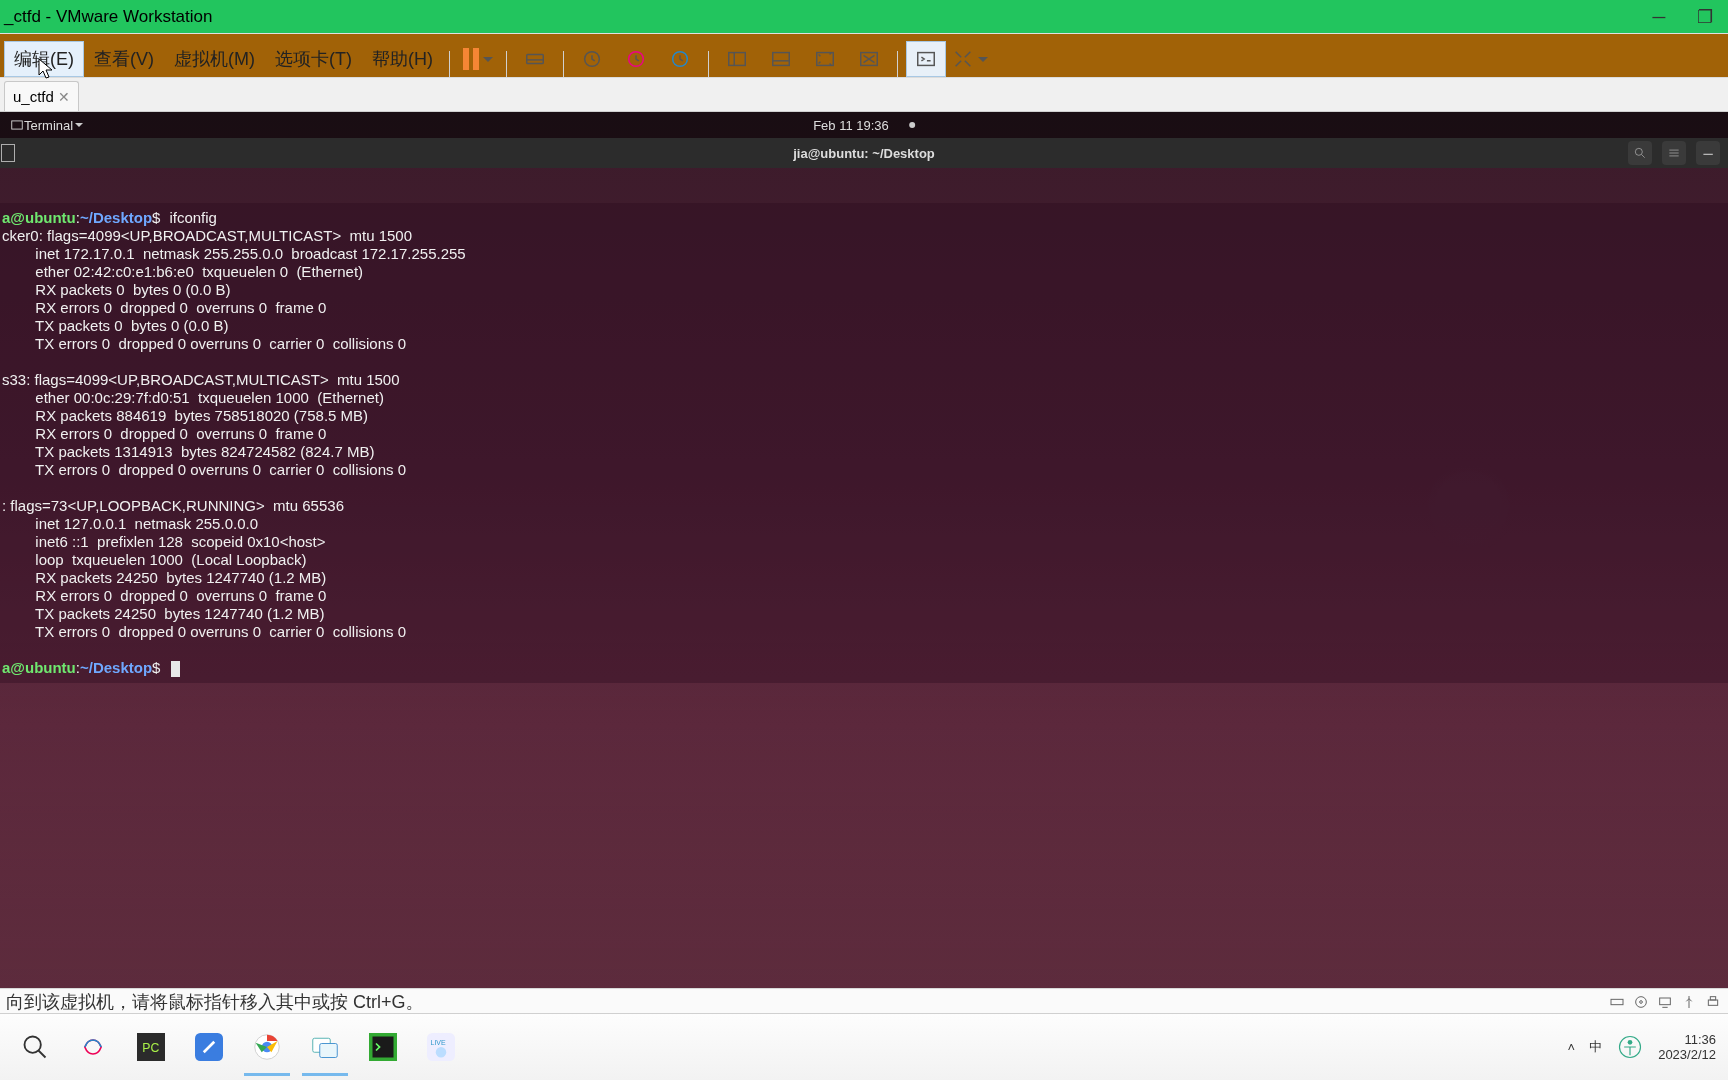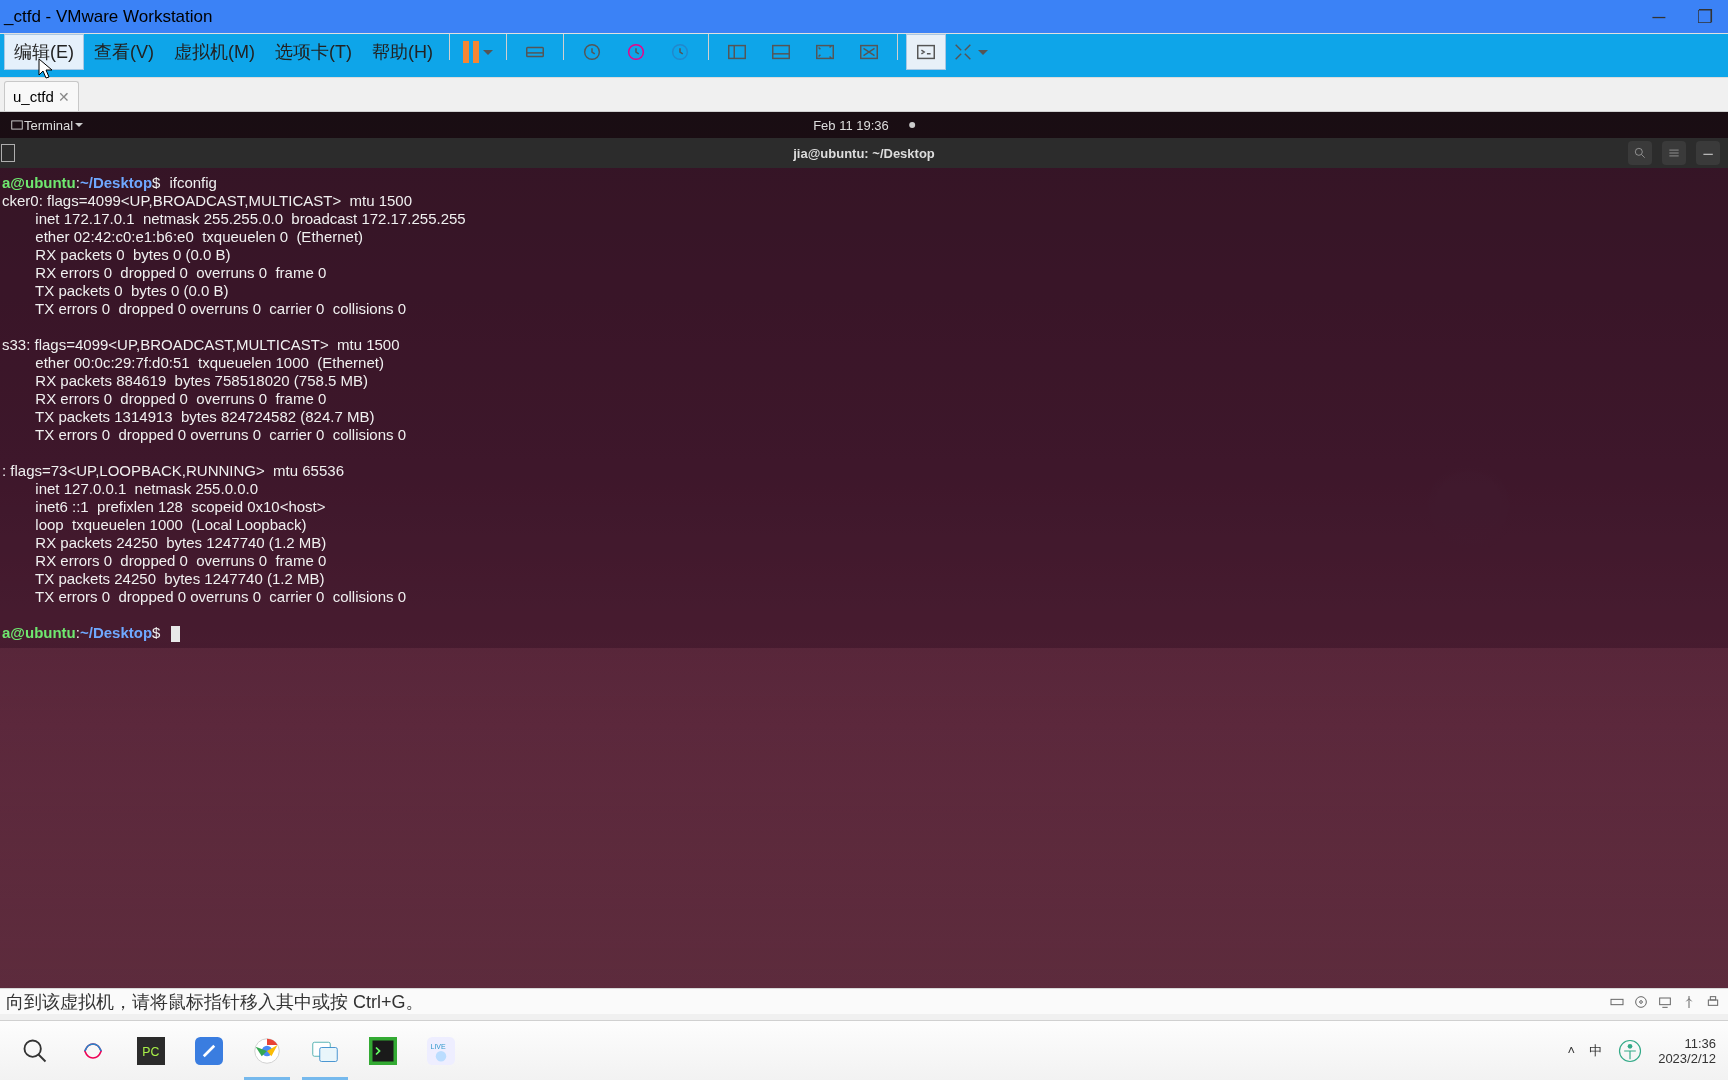--- a/index.html
+++ b/index.html
@@ -1,25 +1,25 @@
 <!DOCTYPE html>
 <html><head>
 <meta charset="utf-8">
 <style>
 * { margin:0; padding:0; box-sizing:border-box; font-family:"Segoe UI","Microsoft YaHei",sans-serif; }
 body { width:1728px; height:1080px; background:#f0f0f0; overflow:hidden; position:relative; }
 
 
-.titlebar { height:34px; background:#3b82f6; display:flex; align-items:center; border-bottom:1px solid #e0e0e0; position:relative; }
+.titlebar { height:34px; background:#22c55e; display:flex; align-items:center; border-bottom:1px solid #e0e0e0; position:relative; }
 .titlebar .title { font-size:17px; color:#000; padding-left:4px; }
 .titlebar .win-controls { position:absolute; right:0; top:0; height:34px; display:flex; align-items:center; }
 .titlebar .win-controls div { width:46px; height:34px; display:flex; align-items:center; justify-content:center; font-size:18px; color:#333; }
 
 
-.menubar { height:44px; background:#0ea5e9; border-bottom:1px solid #dcdcdc; display:flex; align-items:flex-start; padding-left:4px; }
+.menubar { height:44px; background:#a16207; border-bottom:1px solid #dcdcdc; display:flex; align-items:flex-end; padding-left:4px; }
 .menubar .menu-item { font-size:18px; color:#222; padding:6px 10px; cursor:pointer; }
 .menubar .menu-item.hover { background:#e5f0fb; border:1px solid #a8c8e4; padding:5px 9px; }
 .menubar .sep { width:1px; height:26px; background:#d0d0d0; margin:0 6px; }
 .menubar .tool-btn { width:40px; height:36px; display:flex; align-items:center; justify-content:center; margin:0 2px; cursor:pointer; position:relative; }
 .menubar .tool-btn.active { background:#e8f0f8; border:1px solid #a8c8e4; }
 .menubar .icon-pause { display:flex; gap:4px; }
 .menubar .icon-pause span { width:6px; height:22px; background:#f58634; }
 .menubar .caret { width:0; height:0; border-left:5px solid transparent; border-right:5px solid transparent; border-top:5px solid #555; margin-left:4px; }
 .menubar svg { width:22px; height:22px; stroke:#555; fill:none; stroke-width:1.6; }
 
@@ -46,34 +46,34 @@
 .gnome-panel .drop{width:0;height:0;border-left:4px solid transparent;border-right:4px solid transparent;border-top:4px solid #ccc;margin-left:2px;}
 
 
 .gnome-square{position:absolute;top:32px;left:1px;width:14px;height:18px;border:1.5px solid rgba(230,230,230,.7);z-index:4;}
 
 
 .term-window{position:absolute;top:26px;left:0;right:0;height:850px;z-index:3;}
 .term-titlebar{height:30px;background:#2c2c2c;display:flex;align-items:center;justify-content:center;color:#ddd;font-size:13px;font-weight:600;position:relative;}
 .term-titlebar .tb-btns{position:absolute;right:8px;display:flex;gap:10px;}
 .term-titlebar .tb-btn{width:24px;height:24px;border-radius:4px;background:#3a3a3a;display:flex;align-items:center;justify-content:center;color:#ddd;font-size:13px;}
-.term-body{background:rgba(40,10,30,.35);padding:6px 2px;font-family:'DejaVu Sans Mono','Consolas',monospace;font-size:15px;line-height:18px;color:#f0f0f0;white-space:pre;}
+.term-body{background:rgba(40,10,30,.35);padding:6px 2px;font-family:'DejaVu Sans Mono','Consolas',monospace;font-size:15px;line-height:18px;color:#f0f0f0;white-space:pre;margin-top:35px;}
 .term-body .pr-user{color:#6fe86f;font-weight:bold;}
 .term-body .pr-path{color:#6fa8ff;font-weight:bold;}
 .term-body .pr-dollar{color:#f0f0f0;}
 .cursor-block{display:inline-block;width:9px;height:16px;background:#e8e8e8;vertical-align:middle;margin-left:2px;}
 
 
 .vm-status{position:absolute;left:0;right:0;top:988px;height:26px;background:#fafafa;border-top:1px solid #d8d8d8;display:flex;align-items:center;font-size:18px;color:#333;padding:4px 6px;justify-content:space-between;}
 .vm-status .icons{display:flex;gap:6px;}
 .vm-status .icons div{width:18px;height:18px;display:flex;align-items:center;justify-content:center;}
 .vm-status svg{width:16px;height:16px;stroke:#666;fill:none;stroke-width:1.5;}
 
 
-.taskbar{position:absolute;left:0;right:0;bottom:0;height:60px;background:linear-gradient(180deg,#fdfdfd,#f2f2f2);border-top:1px solid #d0d0d0;display:flex;align-items:center;padding:0 6px;}
+.taskbar{position:absolute;left:0;right:0;bottom:0;height:67px;background:linear-gradient(180deg,#fdfdfd,#f2f2f2);border-top:1px solid #d0d0d0;display:flex;align-items:center;padding:0 6px;}
 .taskbar .tb-icon{width:58px;height:50px;display:flex;align-items:center;justify-content:center;cursor:pointer;border-radius:4px;position:relative;}
 .taskbar .tb-icon.active::after{content:"";position:absolute;bottom:-4px;left:6px;right:6px;height:3px;background:#76b9ed;}
 .taskbar .tray{margin-left:auto;display:flex;align-items:center;gap:14px;padding-right:6px;color:#333;font-size:13px;}
 .taskbar .tray .clock{text-align:right;line-height:15px;}
 .taskbar svg{width:28px;height:28px;}
 
 .cursor-arrow{position:absolute;left:38px;top:58px;width:0;height:0;z-index:20;}
 .cursor-arrow svg{width:18px;height:22px;}
 </style>
 </head>

